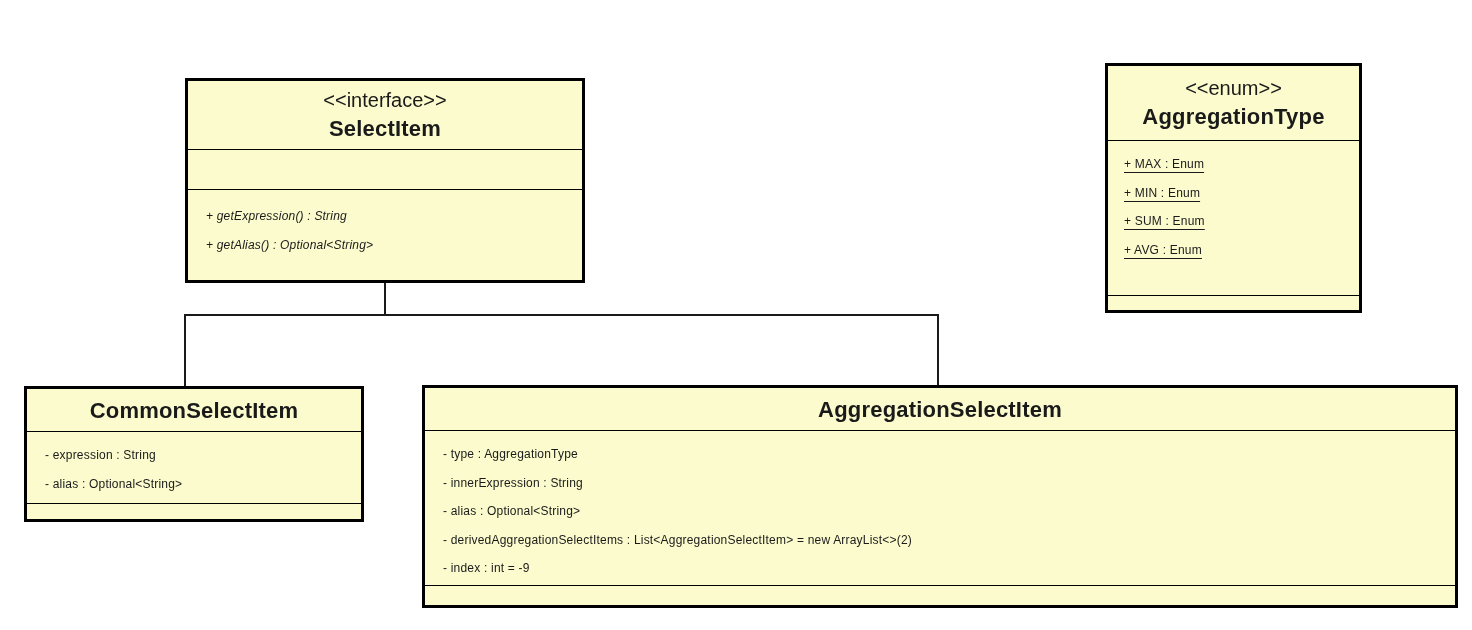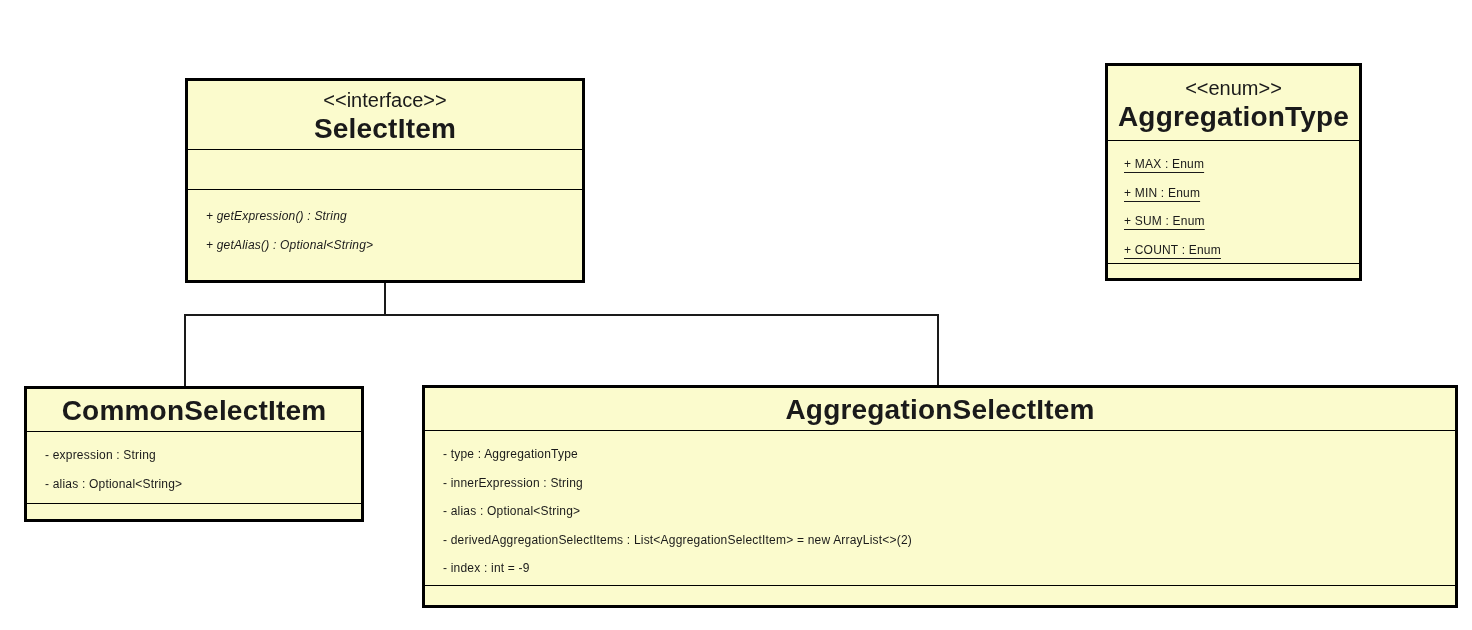--- a/index.html
+++ b/index.html
@@ -42,21 +42,21 @@
   .comp { box-sizing: border-box; flex: 0 0 auto; }
   .comp + .comp { border-top: 1.5px solid var(--box-border, #000000); }
   .title-comp {
     display: flex;
     flex-direction: column;
     align-items: center;
     justify-content: center;
     text-align: center;
   }
   .stereotype { font-size: 20px; line-height: 27px; }
-  .class-name { font-size: 28px; font-weight: bold; line-height: 29px; letter-spacing: 0.2px; }
+  .class-name { font-size: 22px; font-weight: bold; line-height: 29px; letter-spacing: 0.2px; }
   .members { flex: 1 1 auto; padding: 9px 8px 0 18px; overflow: hidden; }
   .member { font-size: 12px; line-height: 28.5px; white-space: pre; letter-spacing: 0.2px; }
   .methods-italic .member { font-style: italic; }
   .attrs-underline .member { text-decoration: underline; text-underline-offset: 4px; }
   .empty-comp { flex: 0 0 auto; }
 </style>
 </head>
 <body>
 
 <div id="canvas">
@@ -73,30 +73,29 @@
       <div class="stereotype">&lt;&lt;interface&gt;&gt;</div>
       <div class="class-name">SelectItem</div>
     </div>
     <div class="comp empty-comp" style="height:17px;"></div>
     <div class="comp members methods-italic" style="padding-top:12px;margin-top:23px;">
       <div class="member">+ getExpression() : String</div>
       <div class="member">+ getAlias() : Optional&lt;String&gt;</div>
     </div>
   </div>
 
-  <div class="uml-box" style="left:1105px; top:63px; width:257px; height:218px;">
+  <div class="uml-box" style="left:1105px; top:63px; width:257px; height:250px;">
     <div class="comp title-comp" style="height:74px;">
       <div class="stereotype">&lt;&lt;enum&gt;&gt;</div>
       <div class="class-name">AggregationType</div>
     </div>
     <div class="comp members attrs-underline" style="padding-left:16px;">
       <div class="member">+ MAX : Enum</div>
       <div class="member">+ MIN : Enum</div>
       <div class="member">+ SUM : Enum</div>
-      <div class="member">+ COUNT : Enum</div>
       <div class="member">+ AVG : Enum</div>
     </div>
     <div class="comp empty-comp" style="height:15px;"></div>
   </div>
 
   <div class="uml-box" style="left:24px; top:386px; width:340px; height:136px;">
     <div class="comp title-comp" style="height:42px;">
       <div class="class-name">CommonSelectItem</div>
     </div>
     <div class="comp members">

